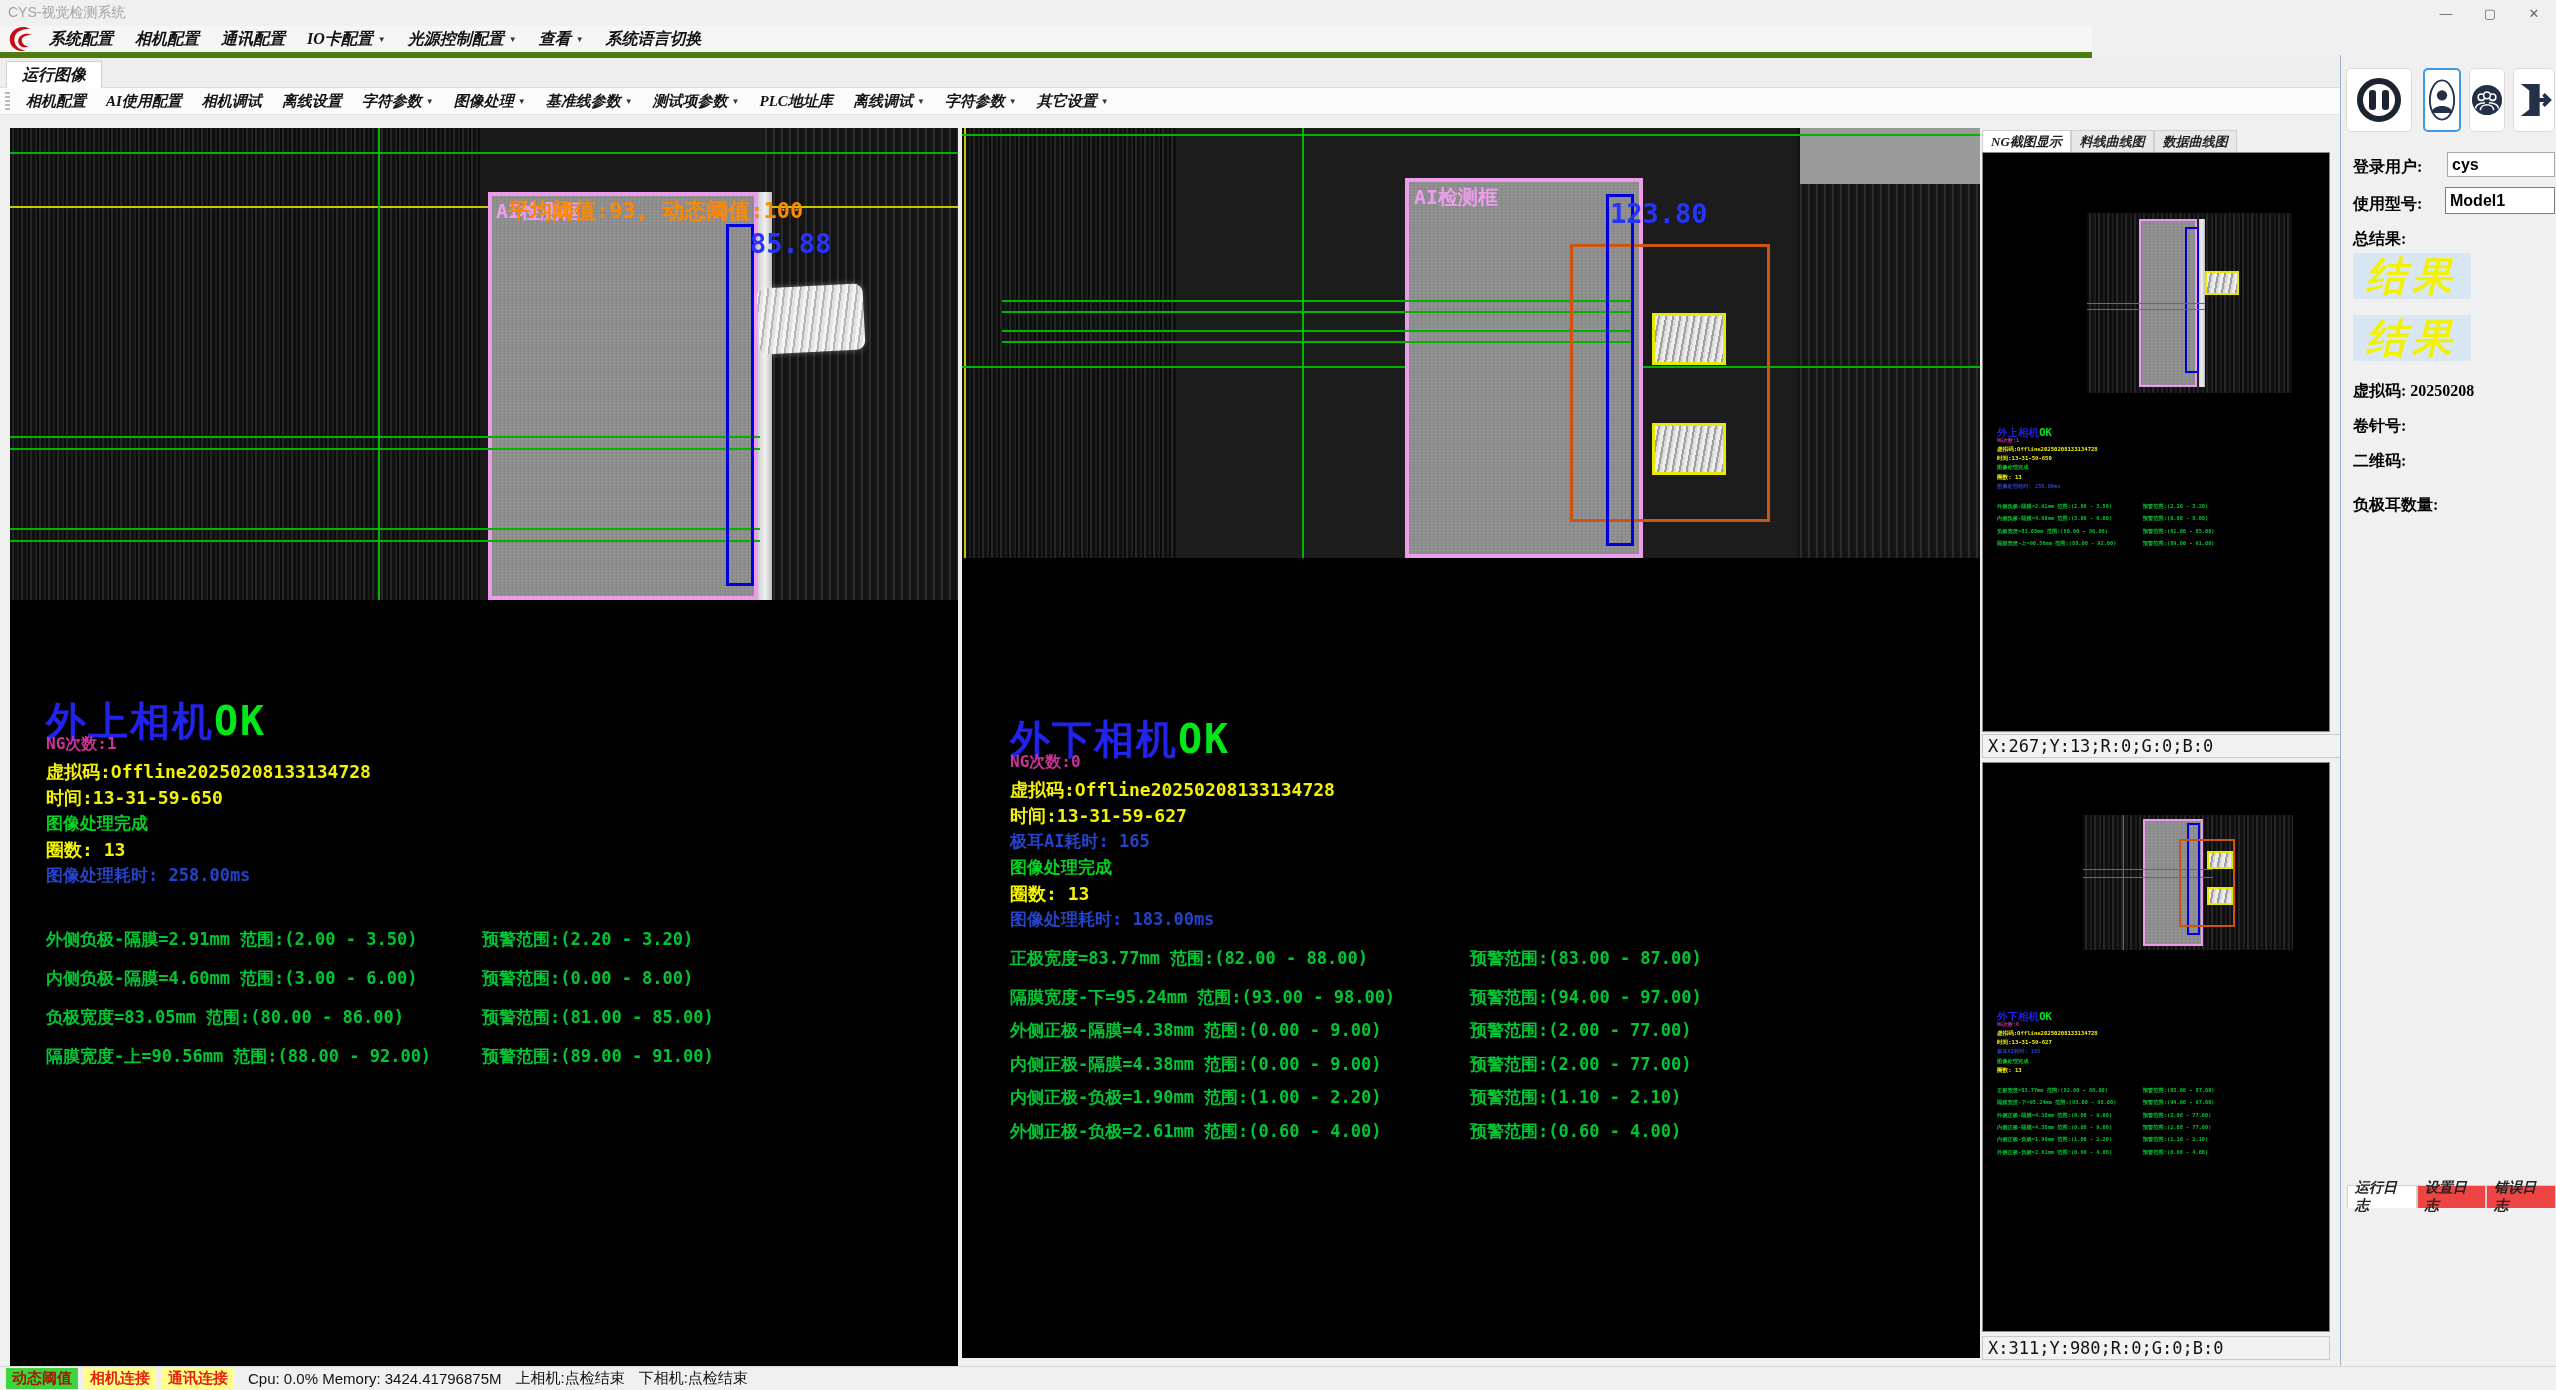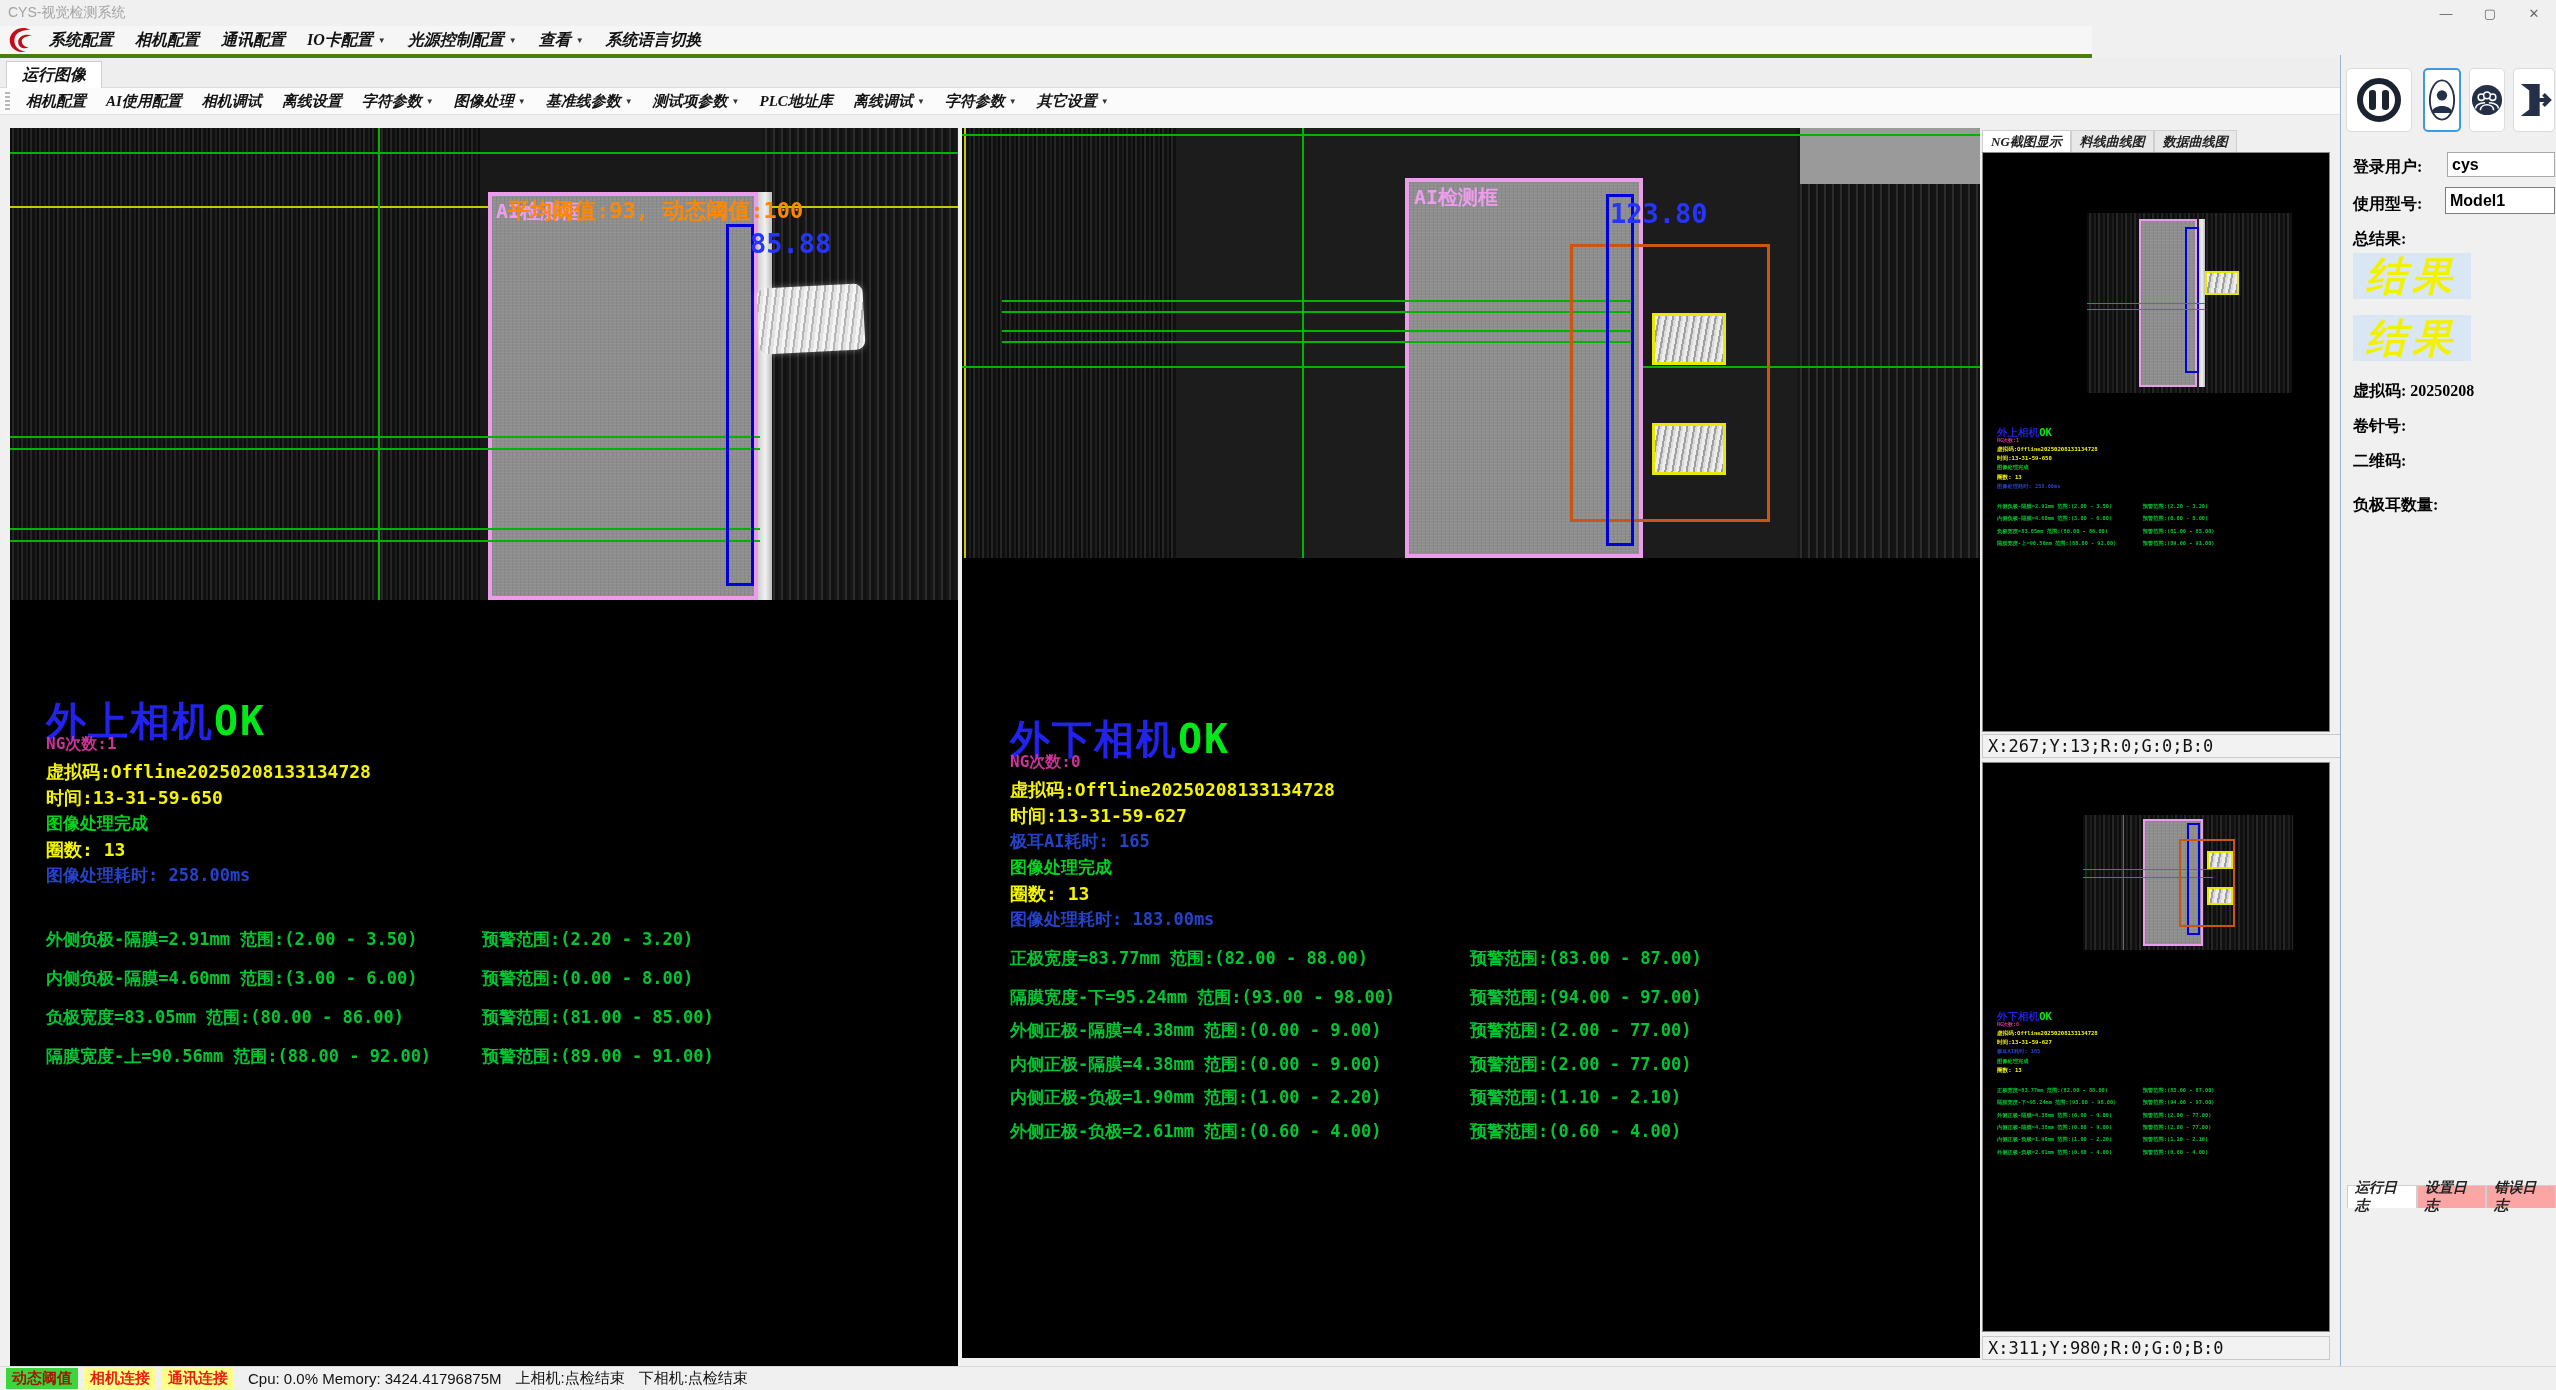--- a/index.html
+++ b/index.html
@@ -9,21 +9,21 @@
   }
   *{box-sizing:border-box;margin:0;padding:0}
   body{background:#555;font-family:var(--ui)}
   #root{position:relative;width:2556px;height:1390px;background:#f0f0f0;overflow:hidden}
 
   
   .titlebar{position:absolute;left:0;top:0;width:2556px;height:26px;background:#f0f0f0;display:flex;align-items:center}
   .title-text{color:#a3a3a3;font-size:14px;padding-left:8px}
   .win-controls{position:absolute;right:0;top:0;height:26px;display:flex}
   .win-btn{width:44px;height:26px;display:flex;align-items:center;justify-content:center;color:#666;font-size:13px;cursor:default}
-  .menubar{position:absolute;left:0;top:26px;width:2092px;height:32px;background:#f6f6f6;display:flex;align-items:center;border-bottom:4px solid #4d7c0f}
+  .menubar{position:absolute;left:0;top:26px;width:2092px;height:32px;background:#f6f6f6;display:flex;align-items:center;border-bottom:6px solid #4d7c0f}
   .logo{width:34px;height:30px;margin-left:4px;display:flex;align-items:center;justify-content:center}
   .menu-item{font-family:var(--kai);font-style:italic;font-weight:bold;font-size:16px;color:#121212;padding:2px 11px;white-space:nowrap;display:flex;align-items:center;gap:5px}
   .drop{font-size:8px;color:#333}
   .tabrow{position:absolute;left:0;top:58px;width:2556px;height:30px;background:#eeeeee;border-bottom:1px solid #dcdcdc}
   .run-tab{position:absolute;left:6px;top:3px;width:96px;height:27px;background:#ffffff;border:1px solid #cfcfcf;border-bottom:none;display:flex;align-items:center;justify-content:center;font-family:var(--kai);font-style:italic;font-weight:bold;font-size:16px;color:#111}
   .toolbar{position:absolute;left:0;top:88px;width:2556px;height:27px;background:#fbfbfb;border-bottom:1px solid #e2e2e2;display:flex;align-items:center}
   .grip{width:5px;height:18px;margin:0 6px 0 5px;background:repeating-linear-gradient(0deg,#b9b9b9 0 2px,transparent 2px 4px)}
   .tool-item{font-family:var(--kai);font-style:italic;font-weight:bold;font-size:15px;color:#141414;padding:2px 10px;white-space:nowrap;display:flex;align-items:center;gap:4px}
 
   
@@ -67,21 +67,21 @@
   
   .sidepanel{position:absolute;left:2340px;top:55px;width:216px;height:1311px;background:#f0f0f0;border-left:1px solid #9db4cd}
   .sq-btn{position:absolute;background:#fff;border:1px solid #dcdcdc;border-radius:5px;display:flex;align-items:center;justify-content:center}
   .sq-btn.sel{border:2px solid #3d9ae8}
   .pause-ring{width:44px;height:44px;border:6px solid #1c2330;border-radius:50%;display:flex;align-items:center;justify-content:center;gap:6px}
   .pause-bar{width:7px;height:20px;background:#1c2330;border-radius:3px}
   .fld-label{position:absolute;font-size:16px;color:#000;font-family:var(--kai);font-weight:bold;white-space:nowrap}
   .fld-input{position:absolute;background:#fff;border:1px solid #a9a9a9;font:bold 16px var(--ui);color:#000;padding:2px 4px}
   .result-box{position:absolute;width:118px;height:46px;background:#d9e6f3;display:flex;align-items:center;justify-content:center;font-family:var(--kai);font-style:italic;font-weight:bold;font-size:40px;color:#f2f200;letter-spacing:6px}
   .logtabs{position:absolute;display:flex}
-  .logtab{height:23px;padding:0 7px;display:flex;align-items:center;font-family:var(--kai);font-style:italic;font-weight:bold;font-size:14px;color:#222;background:#fca5a5;border:1px solid #cfcfcf;border-bottom:none}
+  .logtab{height:23px;padding:0 7px;display:flex;align-items:center;font-family:var(--kai);font-style:italic;font-weight:bold;font-size:14px;color:#222;background:#ef4444;border:1px solid #cfcfcf;border-bottom:none}
   .logtab.sel{background:#fff}
   .logbody{position:absolute;background:#fff;border:1px solid #c9c9c9;font:bold 16px var(--ui);color:#000;padding:5px 6px;line-height:22px;overflow:hidden}
 
   
   .statusbar{position:absolute;left:0;top:1366px;width:2556px;height:24px;background:#f0f0f0;border-top:1px solid #d8d8d8;display:flex;align-items:center;font-size:15px}
   .badge{margin-left:6px;padding:1px 6px;font-weight:bold;font-size:15px}
   .badge.green{background:#3ed43e;color:#a01800}
   .badge.yellow{background:#ffff8a;color:#e82010}
   .sb-text{margin-left:14px;color:#111;white-space:nowrap}
 </style>

